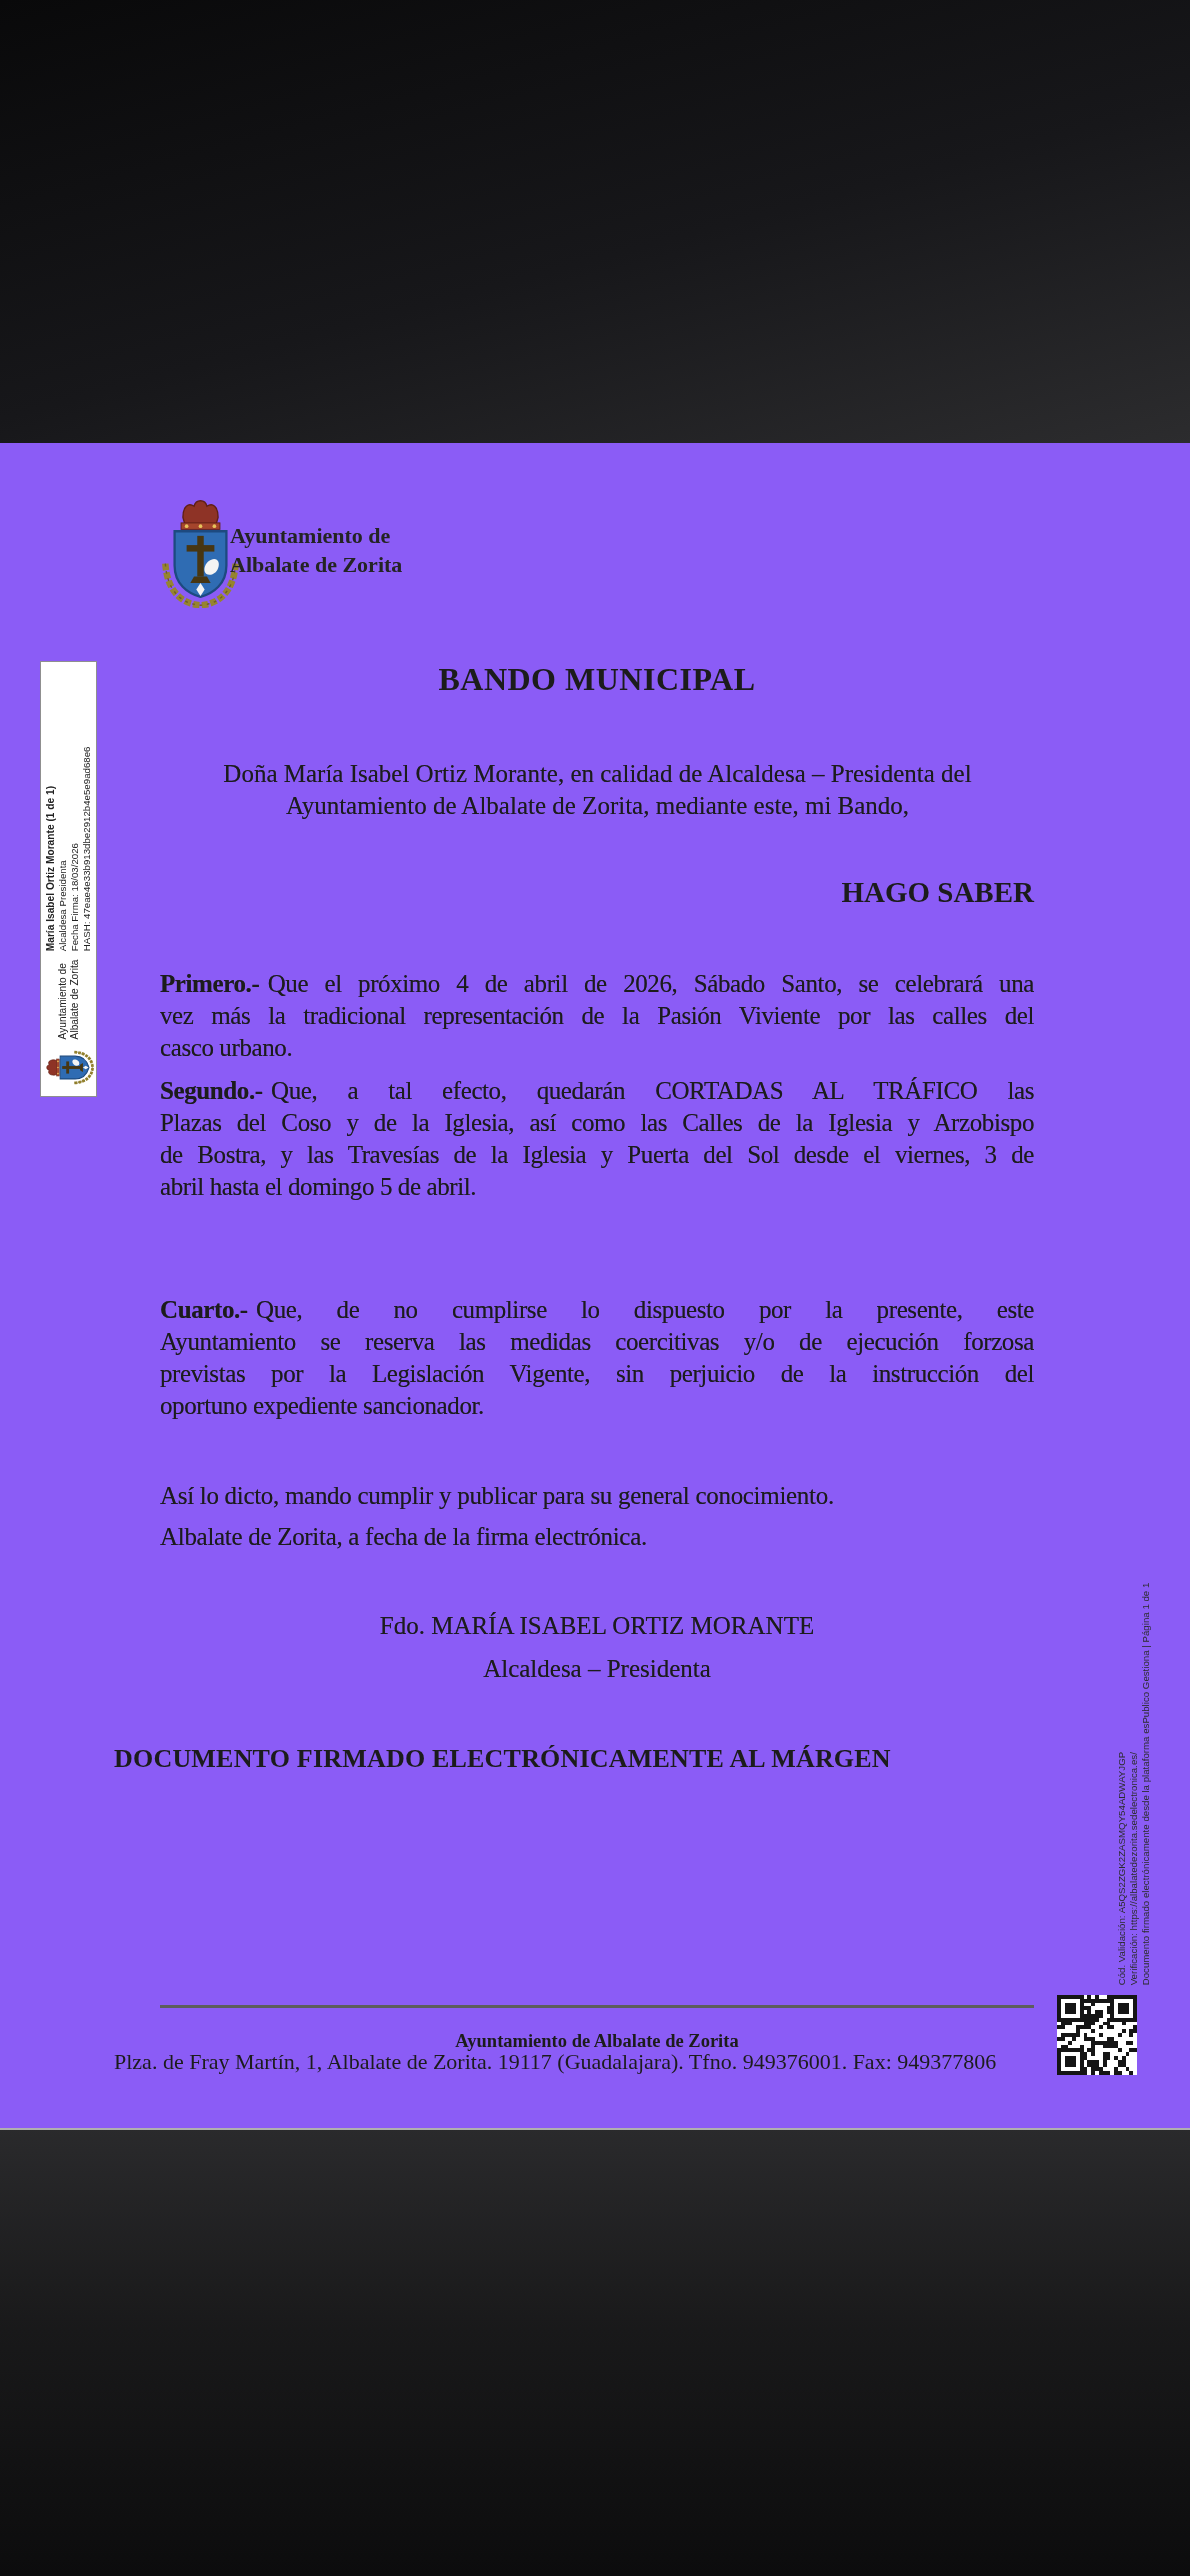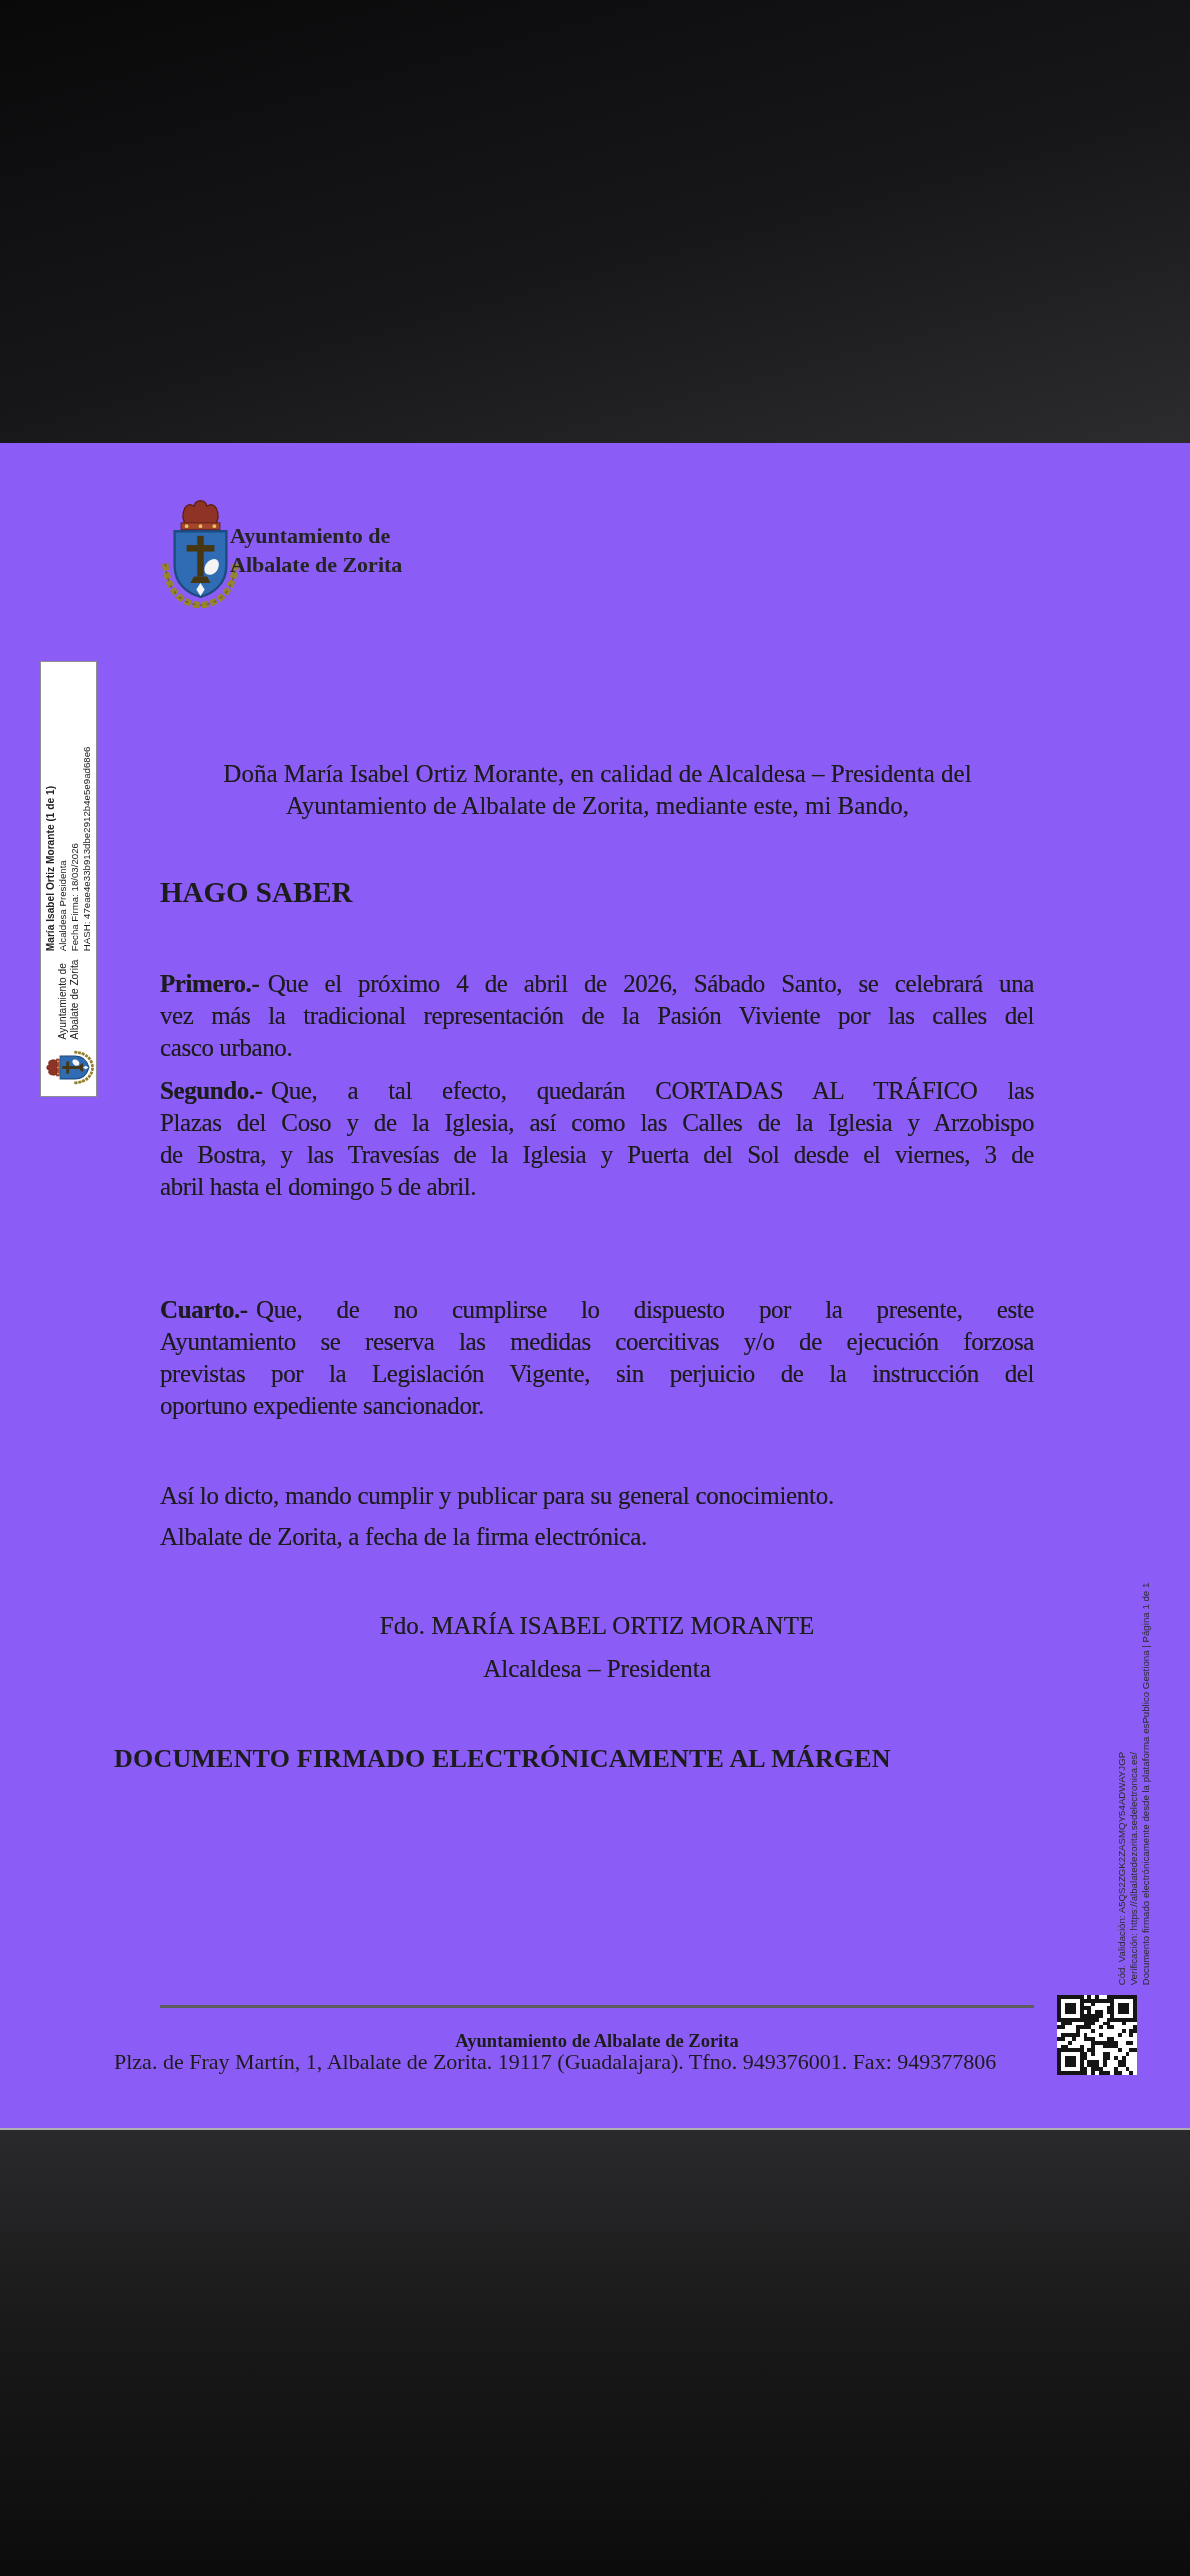--- a/index.html
+++ b/index.html
@@ -16,21 +16,21 @@
   
   .logo-main{position:absolute;left:156px;top:54px;width:89px;height:111px;}
   .org-name{position:absolute;left:230px;top:78px;font-weight:bold;font-size:22px;
             line-height:29px;color:#242424;}
 
   
   .doc-title{position:absolute;left:160px;top:218px;width:874px;text-align:center;
              font-weight:bold;font-size:32px;line-height:37px;letter-spacing:0.5px;}
   .intro{position:absolute;left:114px;top:315px;width:967px;text-align:center;
          font-size:25px;line-height:32px;white-space:nowrap;}
-  .hago{position:absolute;left:160px;top:433px;width:874px;text-align:left;
+  .hago{position:absolute;left:160px;top:433px;width:874px;text-align:right;
         font-weight:bold;font-size:29px;line-height:33px;}
 
   .para{position:absolute;left:160px;width:874px;font-size:25px;}
   .jl{line-height:32px;text-align:justify;text-align-last:justify;white-space:nowrap;
       letter-spacing:-0.4px;word-spacing:-1.4px;overflow:hidden;}
   .ll{line-height:32px;text-align:left;white-space:nowrap;letter-spacing:-0.4px;}
   .plabel{font-weight:bold;margin-right:8.3px;}
   .para,.intro,.closing,.sig-line{text-shadow:0 0 0.6px rgba(25,25,25,.55);}
 
   .closing{position:absolute;left:160px;width:874px;font-size:25px;line-height:32px;
@@ -93,20 +93,21 @@
   <div class="page">
 
     <svg class="logo-main" viewBox="0 0 96 120">
       <use href="#escudo"></use>
     </svg>
     <div class="org-name">
       <div>Ayuntamiento de</div>
       <div>Albalate de Zorita</div>
     </div>
 
+    <div class="doc-title">BANDO MUNICIPAL</div>
     <div class="intro">
       <div>Doña María Isabel Ortiz Morante, en calidad de Alcaldesa – Presidenta del</div>
       <div>Ayuntamiento de Albalate de Zorita, mediante este, mi Bando,</div>
     </div>
     <div class="hago">HAGO SABER</div>
 
     <div class="para" style="top:525px">
       <div class="jl"><b class="plabel">Primero.-</b><span>Que el próximo 4 de abril de 2026, Sábado Santo, se celebrará una</span></div>
       <div class="jl">vez más la tradicional representación de la Pasión Viviente por las calles del</div>
       <div class="ll">casco urbano.</div>

